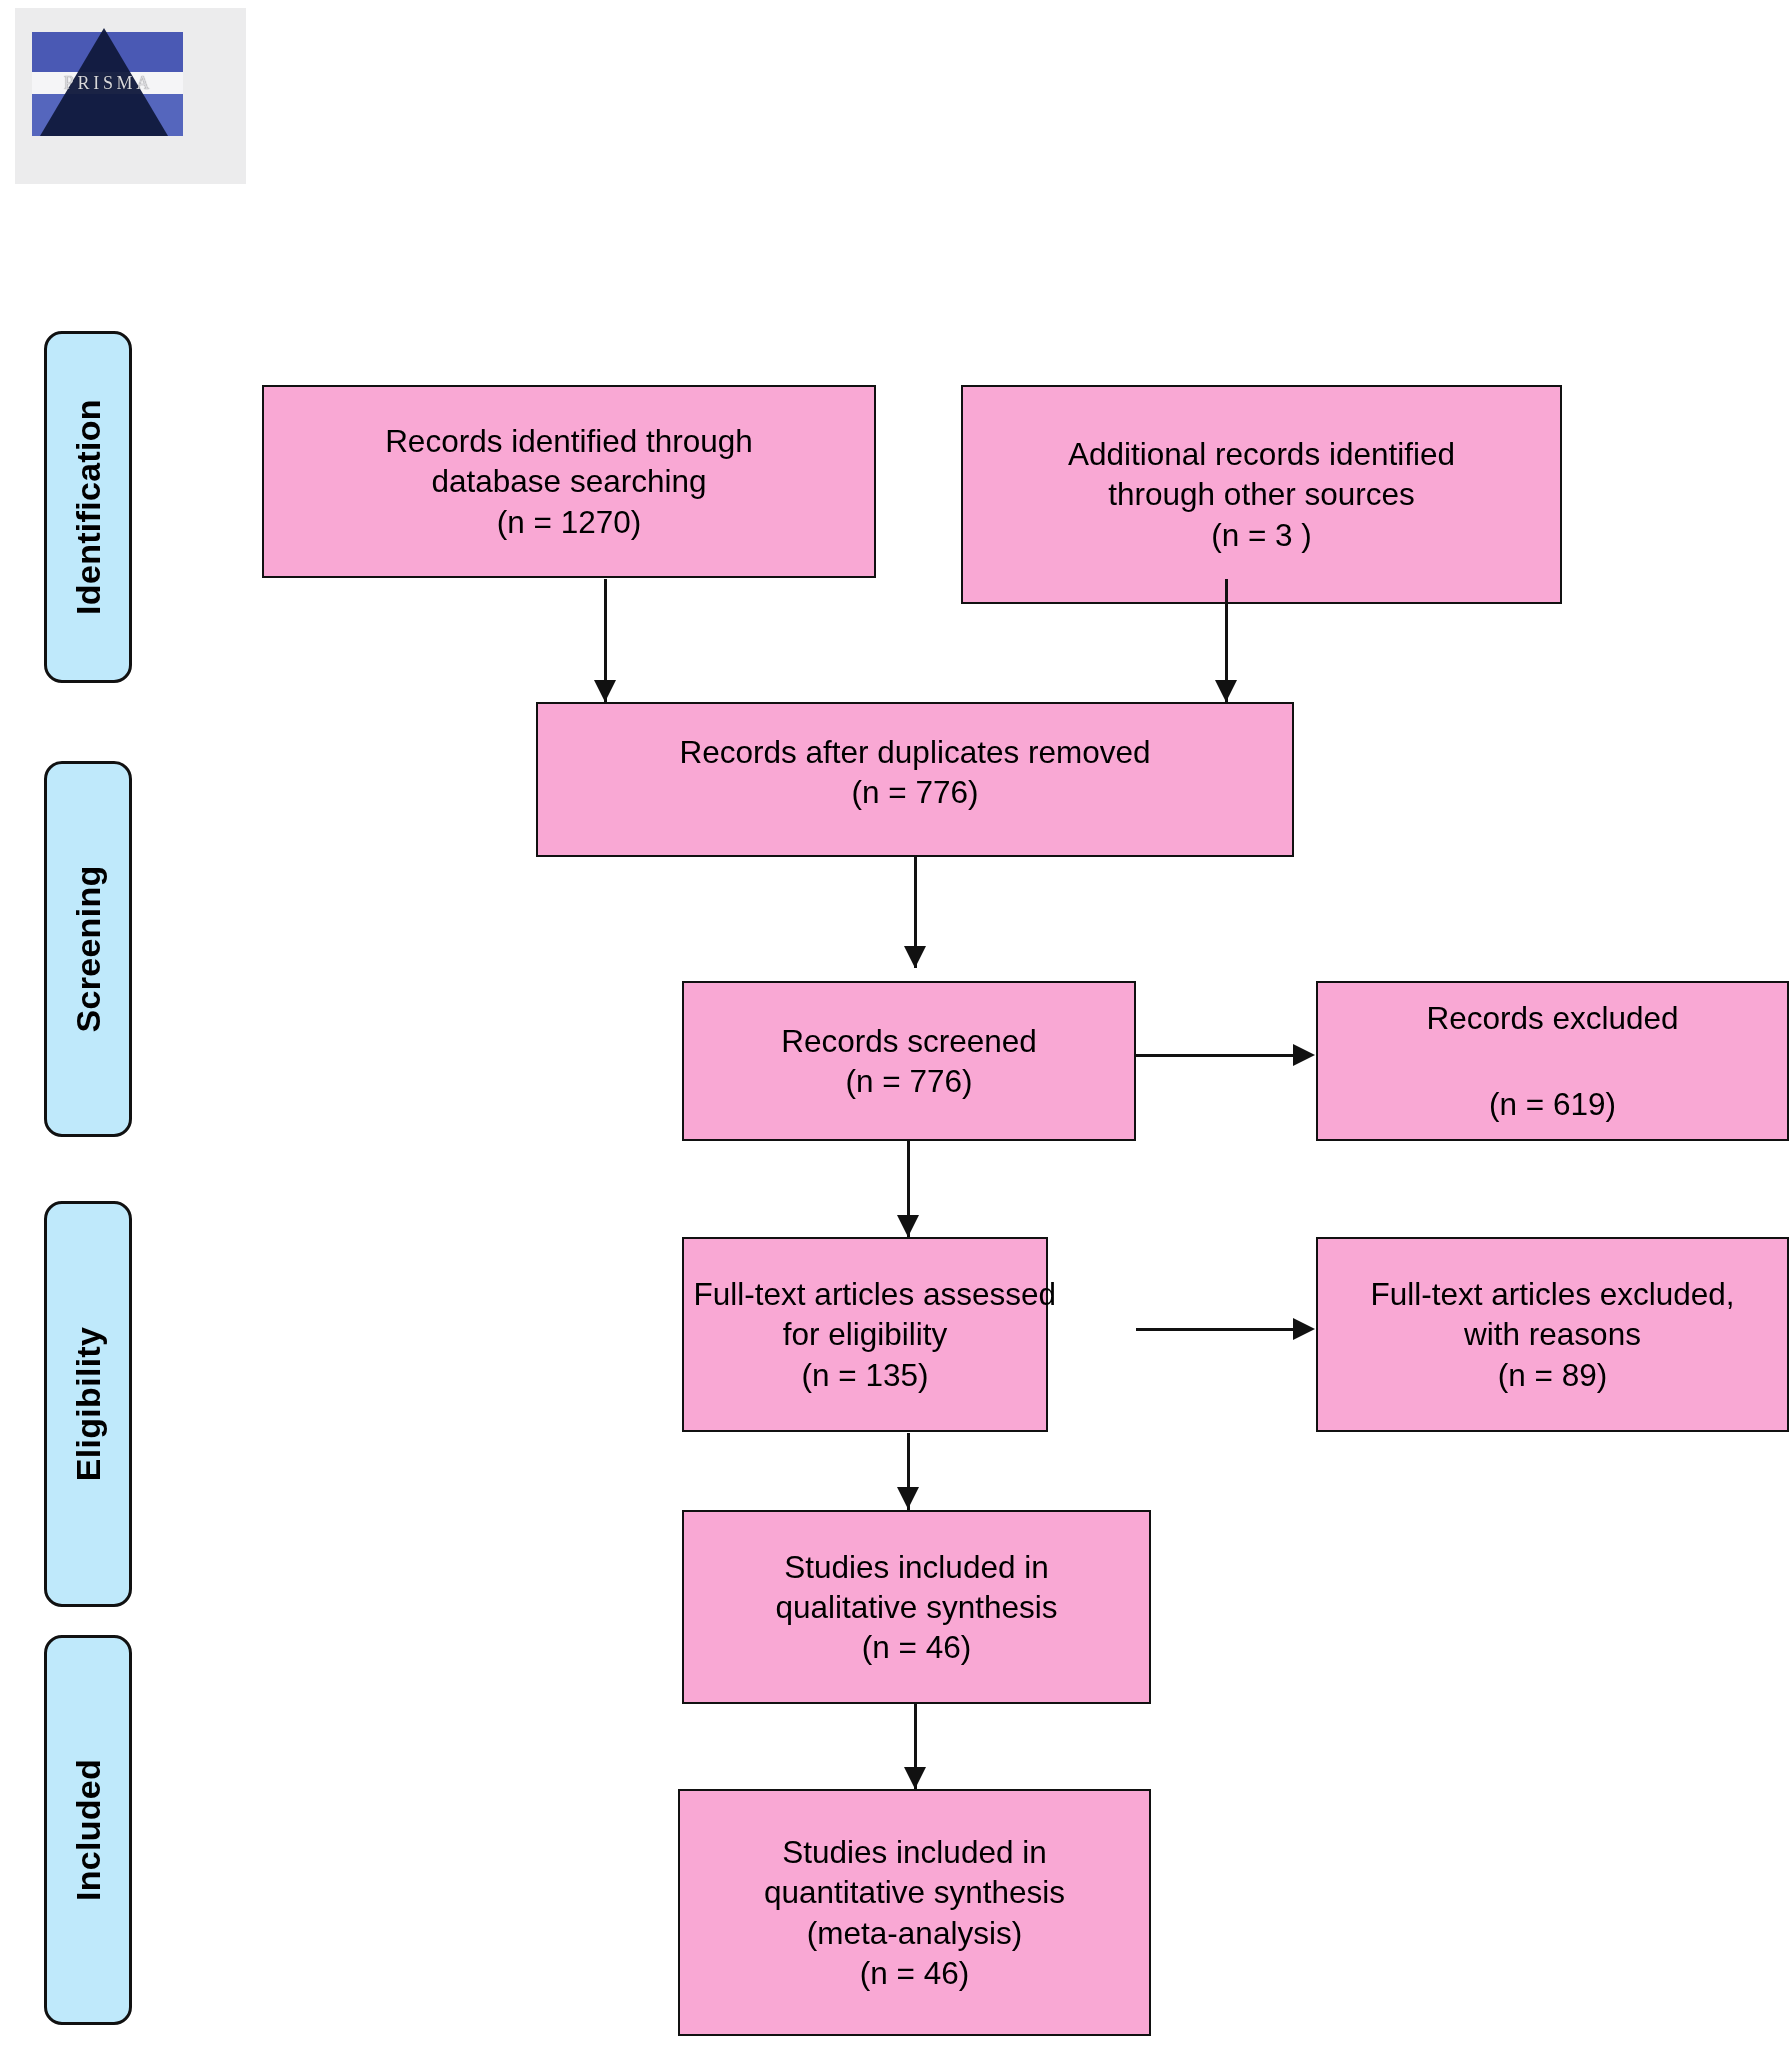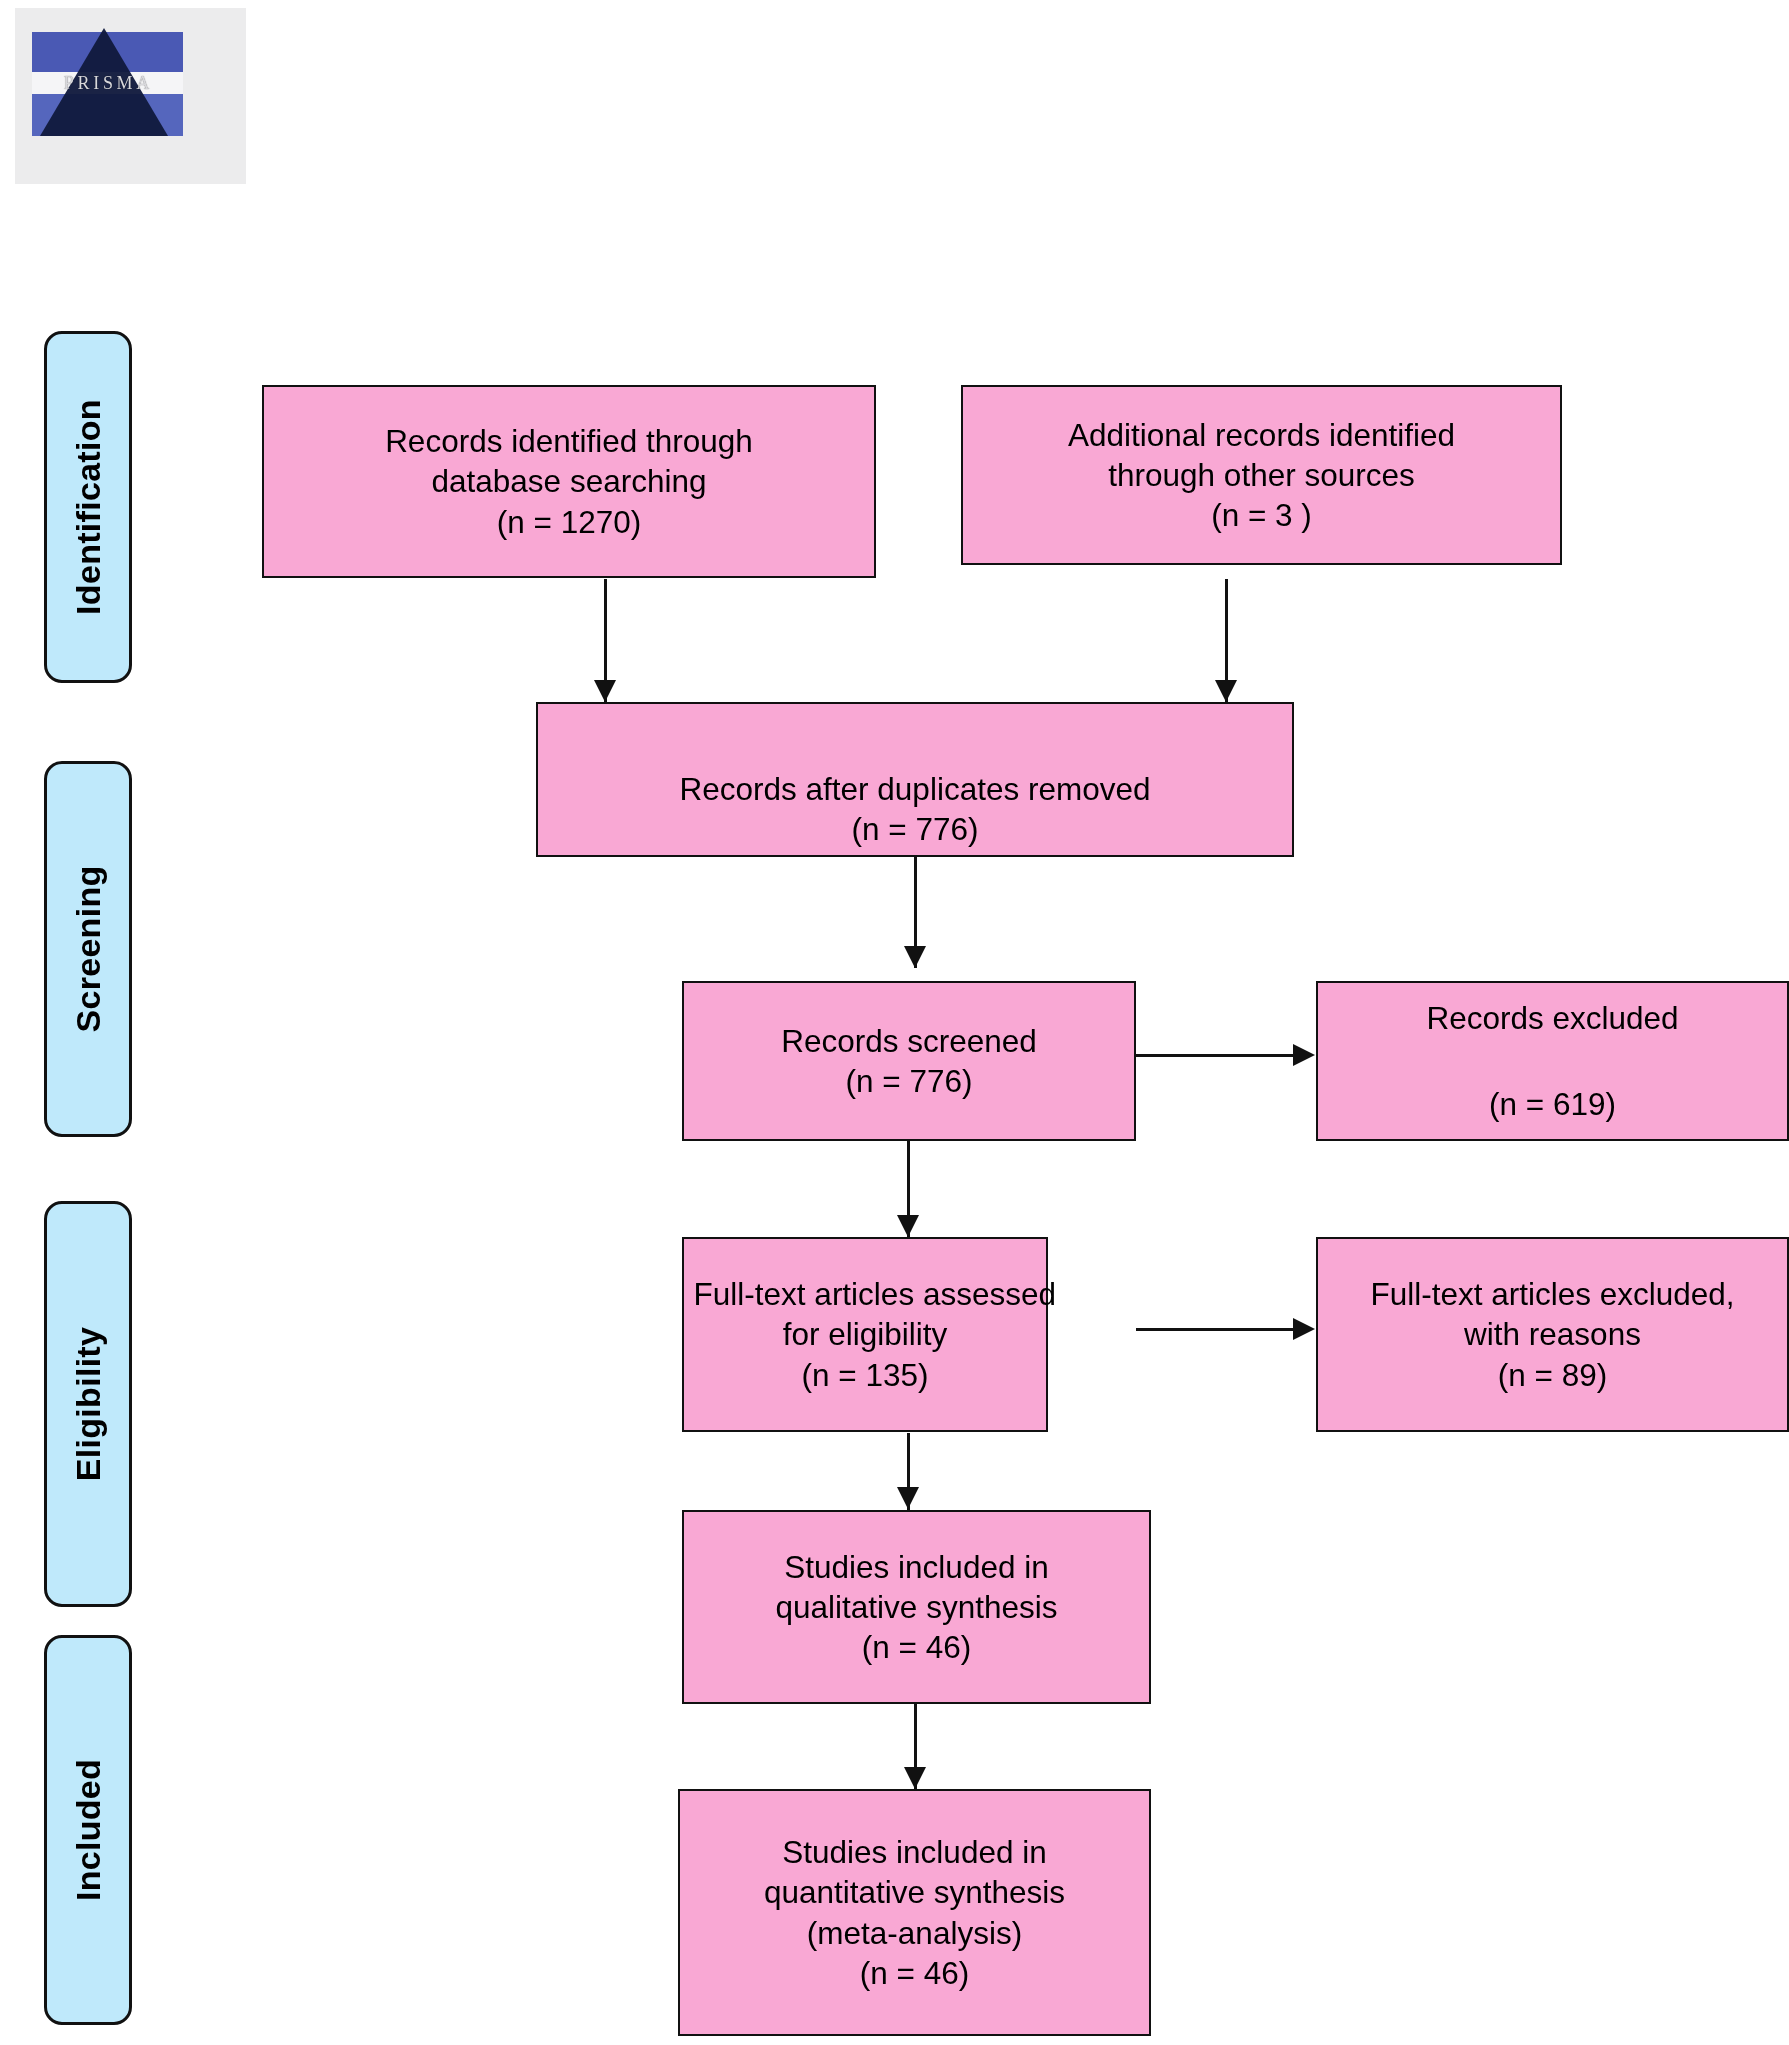--- a/index.html
+++ b/index.html
@@ -175,33 +175,33 @@
   <div class="stage" style="left:44px; top:1635px; width:88px; height:390px;">
     <span class="stage-label">Included</span>
   </div>
 
   <div class="box" style="left:262px; top:385px; width:614px; height:193px;">
     <span class="box-line">Records identified through</span>
     <span class="box-line">database searching</span>
     <span class="box-line">(n = 1270)</span>
   </div>
 
-  <div class="box" style="left:961px; top:385px; width:601px; height:180px;">
+  <div class="box" style="left:961px; top:385px; width:601px; height:219px;">
     <span class="box-line">Additional records identified</span>
     <span class="box-line">through other sources</span>
     <span class="box-line">(n = 3 )</span>
   </div>
 
   <div class="vline" style="left:604px; top:579px; height:124px;"></div>
   <div class="arrow-down" style="left:594px; top:680px;"></div>
 
   <div class="vline" style="left:1225px; top:579px; height:124px;"></div>
   <div class="arrow-down" style="left:1215px; top:680px;"></div>
 
-  <div class="box top-align" style="left:536px; top:702px; width:758px; height:155px; padding-top:28px;justify-content:flex-end;">
+  <div class="box top-align" style="left:536px; top:702px; width:758px; height:155px; padding-top:28px;">
     <span class="box-line">Records after duplicates removed</span>
     <span class="box-line">(n = 776)</span>
   </div>
 
   <div class="vline" style="left:914px; top:857px; height:111px;"></div>
   <div class="arrow-down" style="left:904px; top:946px;"></div>
 
   <div class="box" style="left:682px; top:981px; width:454px; height:160px;">
     <span class="box-line">Records screened</span>
     <span class="box-line">(n = 776)</span>

